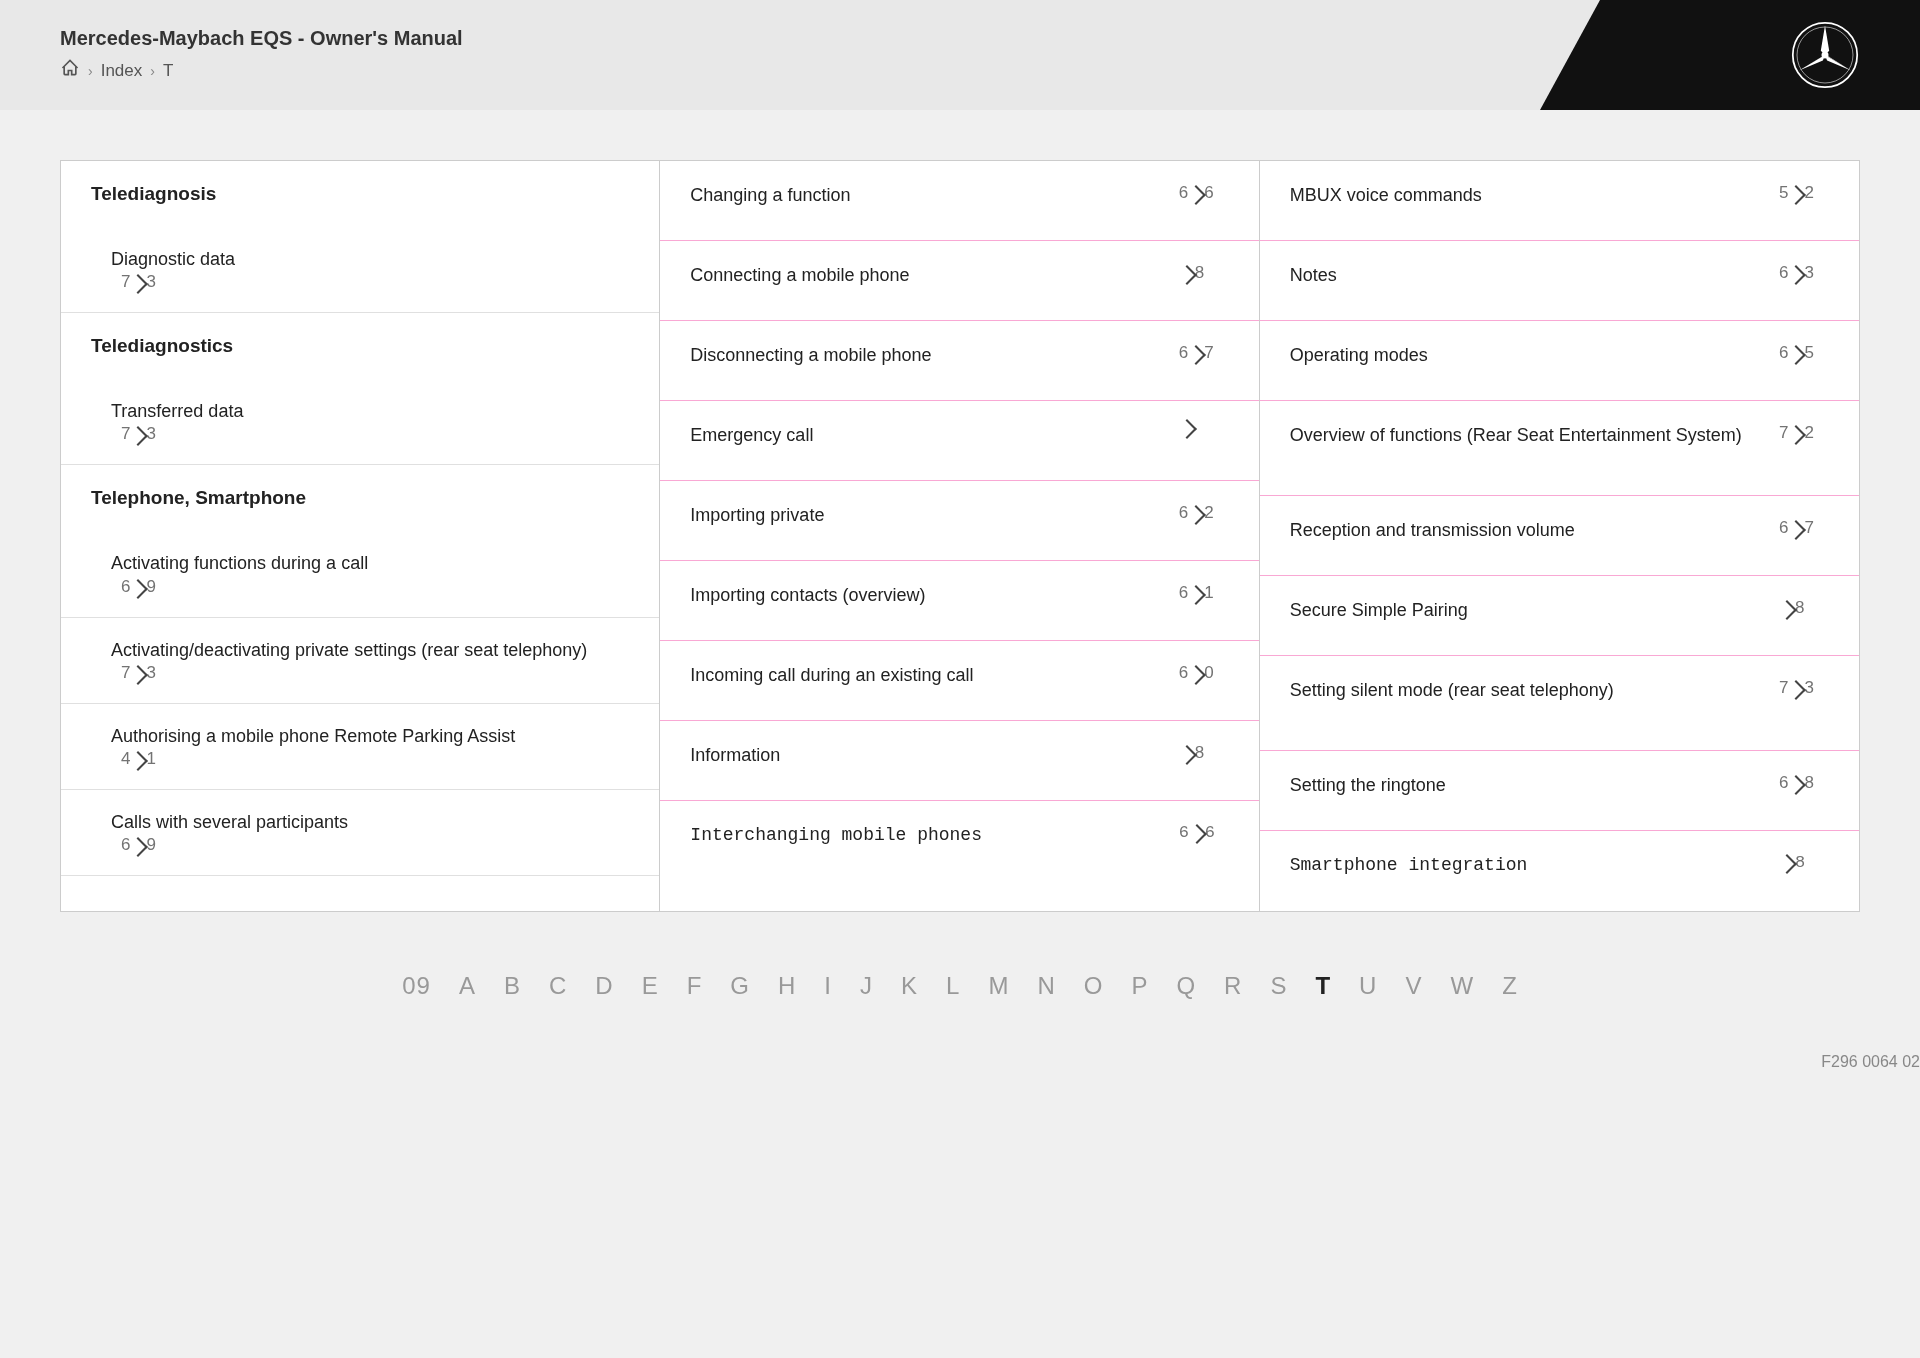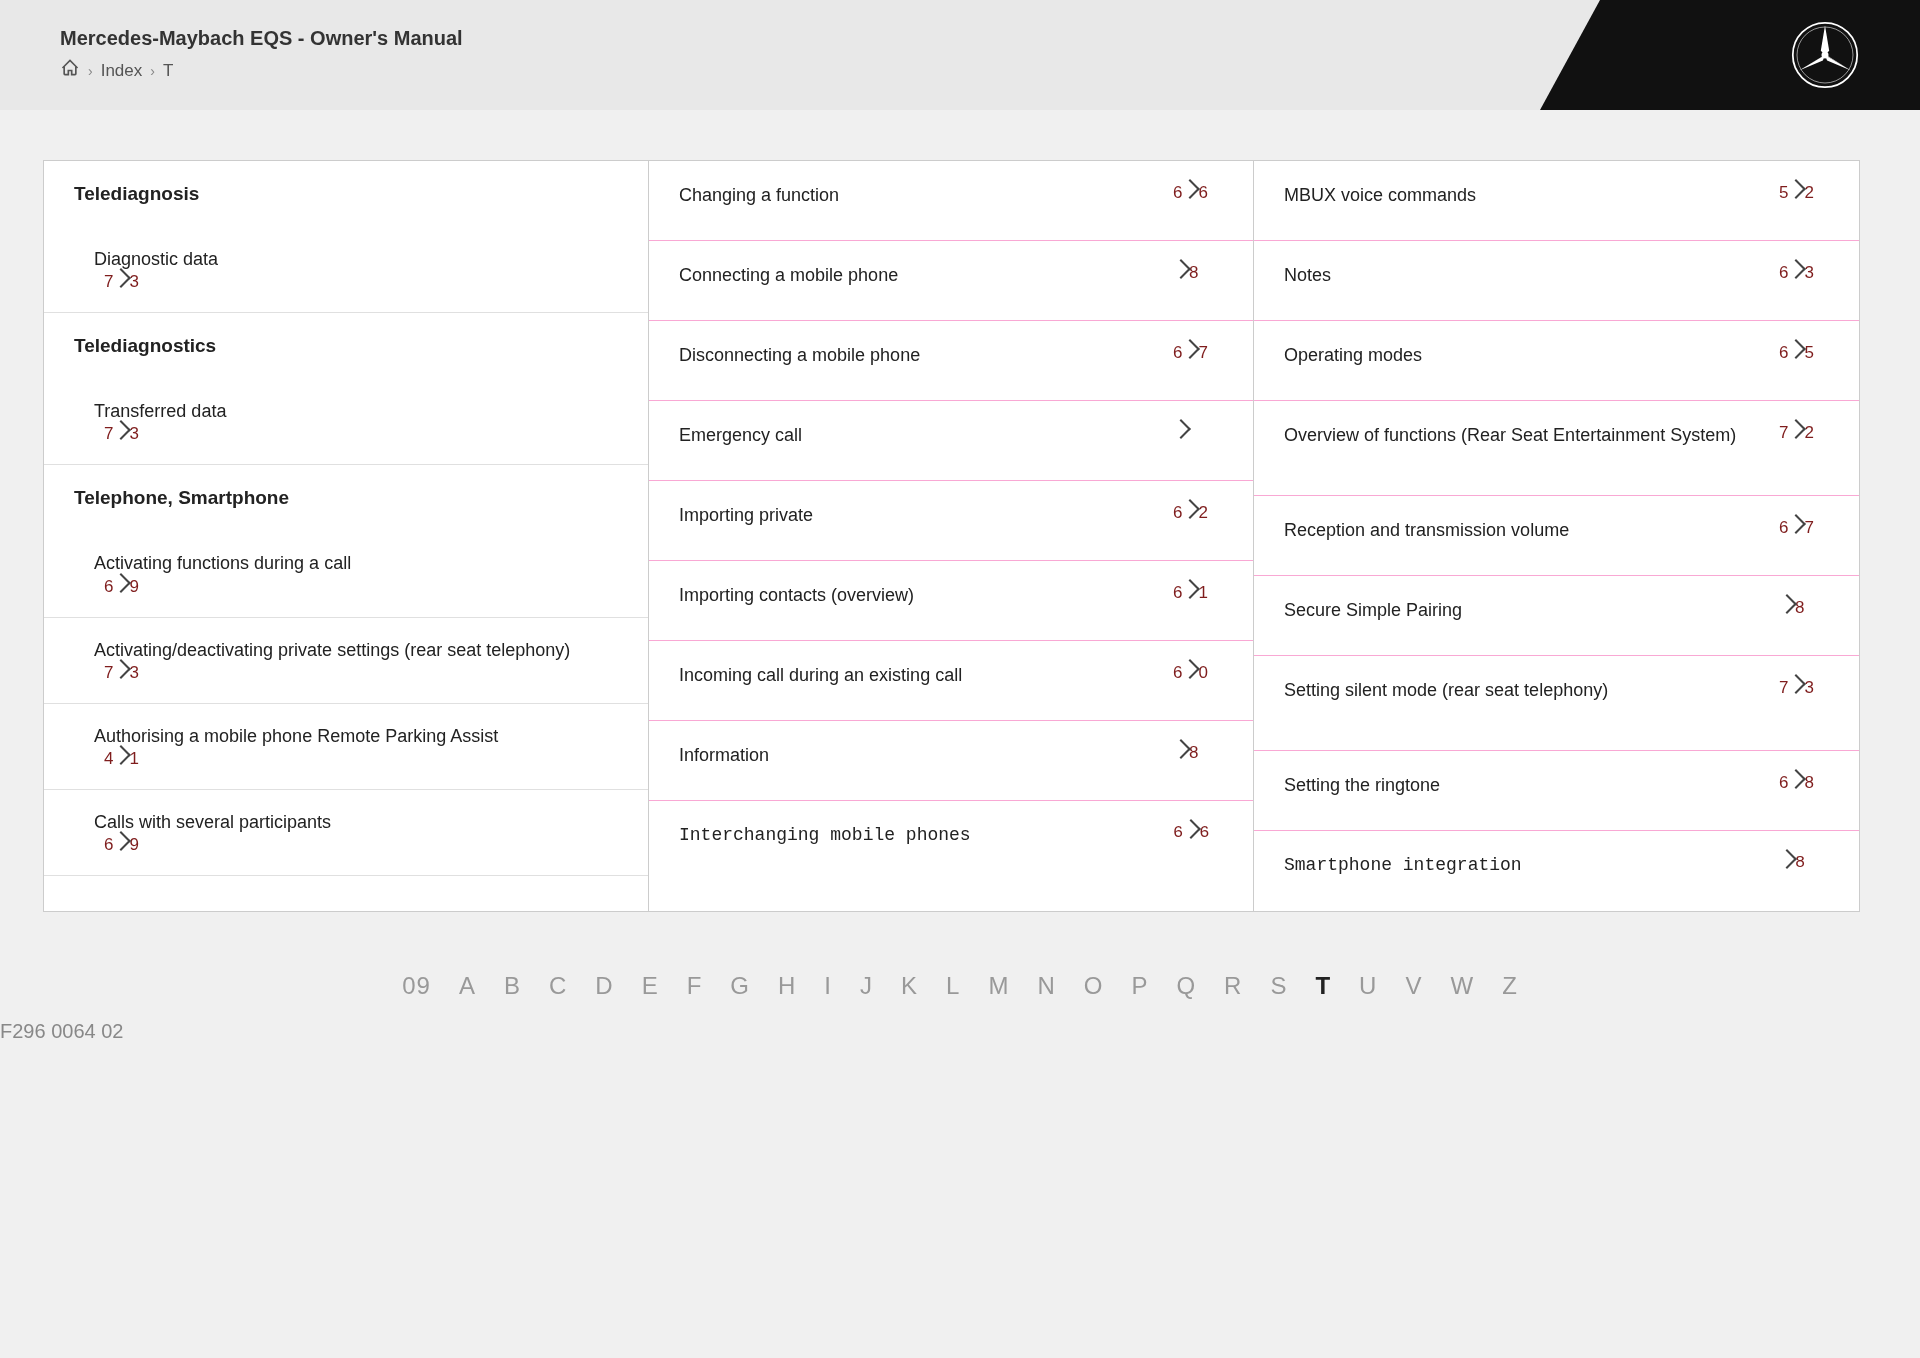--- a/index.html
+++ b/index.html
@@ -59,21 +59,21 @@
       color: #888;
       font-size: 14px;
     }
     .home-icon {
       width: 20px;
       height: 20px;
     }
 
     
     .main {
-      padding: 50px 60px 30px 43px;
+      padding: 50px 60px 30px 60px;
       background: #f0f0f0;
     }
 
     
     .index-grid {
       display: grid;
       grid-template-columns: 1fr 1fr 1fr;
       gap: 0;
       background: white;
       border: 1px solid #ccc;
@@ -101,27 +101,27 @@
 
     .row-label {
       flex: 1;
       font-size: 18px;
       color: #222;
       line-height: 1.4;
     }
 
     .row-page {
       font-size: 17px;
-      color: #7f1d1d;
+      color: #737373;
       white-space: nowrap;
       margin-left: 10px;
       min-width: 50px;
       text-align: right;
       display: flex;
-      align-items: flex-start;
+      align-items: flex-end;
     }
     .sub-item {
       border-bottom: 1px solid #e0e0e0;
       padding: 20px 30px 20px 50px;
       display: flex;
       align-items: flex-start;
       min-height: 75px;
       background: white;
       flex-direction: column;
     }
@@ -155,24 +155,25 @@
       color: #999;
       font-size: 24px;
       cursor: pointer;
     }
     .alpha-item.active {
       color: #222;
       font-weight: bold;
     }
 
     .footer-code {
-      text-align: left;
-      font-size: 20px;
+      text-align: right;
+      font-size: 16px;
       color: #888;
       padding-bottom: 20px;
+      margin-top: 33px;
     }
 
     
     .left-section {
       border-bottom: 1px solid #e0e0e0;
     }
     .section-header {
       padding: 22px 30px;
       font-weight: bold;
       font-size: 19px;

